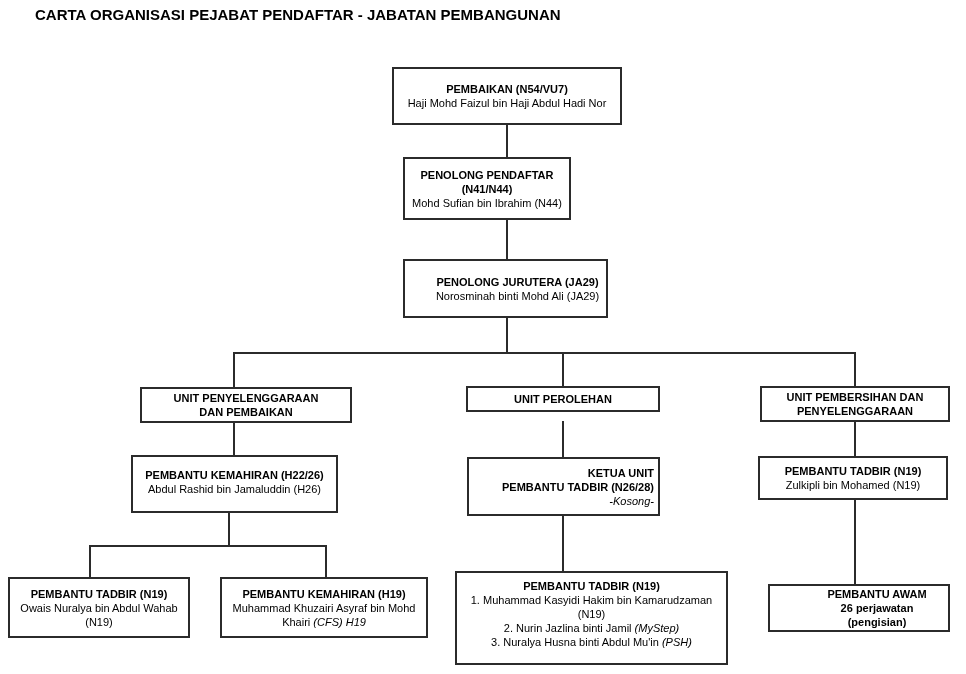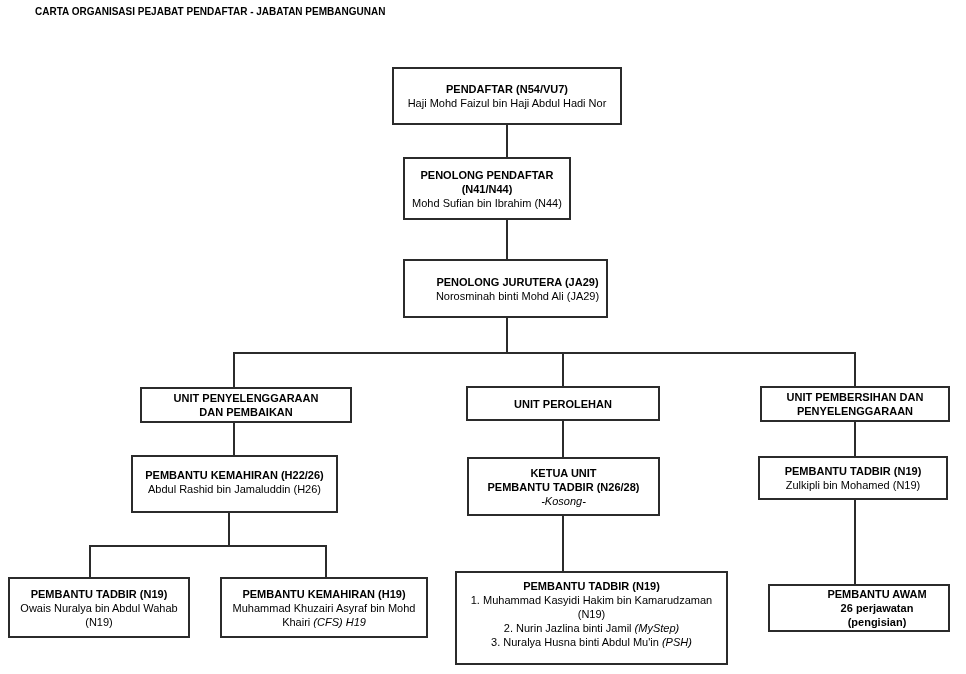--- a/index.html
+++ b/index.html
@@ -13,21 +13,21 @@
     height: 674px;
     background: #ffffff;
     font-family: "Liberation Sans", sans-serif;
     color: #000000;
     overflow: hidden;
   }
   #chart-title {
     position: absolute;
     left: 35px;
     top: 6px;
-    font-size: 10px;
+    font-size: 15px;
     font-weight: bold;
     white-space: nowrap;
   }
   .node {
     position: absolute;
     background: #ffffff;
     border: 2px solid var(--line-color, #2b2b2b);
     box-sizing: border-box;
     display: flex;
     flex-direction: column;
@@ -53,24 +53,24 @@
     position: absolute;
     height: 2px;
     background: var(--line-color, #2b2b2b);
   }
 
   
   #box-pendaftar            { left: 392px; top:  67px; width: 230px; height: 58px; }
   #box-penolong-pendaftar   { left: 403px; top: 157px; width: 168px; height: 63px; }
   #box-penolong-jurutera    { left: 403px; top: 259px; width: 205px; height: 59px; padding-left: 28px; }
   #box-unit-penyelenggaraan { left: 140px; top: 387px; width: 212px; height: 36px; }
-  #box-unit-perolehan       { left: 466px; top: 386px; width: 194px; height: 35px; }
+  #box-unit-perolehan       { left: 466px; top: 386px; width: 194px; height: 26px; }
   #box-unit-pembersihan     { left: 760px; top: 386px; width: 190px; height: 36px; }
   #box-pembantu-kemahiran   { left: 131px; top: 455px; width: 207px; height: 58px; }
-  #box-ketua-unit           { left: 467px; top: 457px; width: 193px; height: 59px; }
+  #box-ketua-unit           { left: 467px; top: 457px; width: 193px; height: 59px; align-items: flex-end; }
   #box-pembantu-tadbir-right{ left: 758px; top: 456px; width: 190px; height: 44px; }
   #box-pembantu-tadbir-left { left:   8px; top: 577px; width: 182px; height: 61px; }
   #box-pembantu-kemahiran-h19{ left: 220px; top: 577px; width: 208px; height: 61px; }
   #box-pembantu-tadbir-list { left: 455px; top: 571px; width: 273px; height: 94px; padding-top: 6px; }
   #box-pembantu-awam        { left: 768px; top: 584px; width: 182px; height: 48px; padding-left: 40px; }
 
   
   #c-v1  { left: 506px; top: 125px; height: 32px; }
   #c-v2  { left: 506px; top: 220px; height: 39px; }
   #c-v3  { left: 506px; top: 318px; height: 34px; }
@@ -106,21 +106,21 @@
   <div class="vline" id="c-v8"></div>
   <div class="hline" id="c-h2"></div>
   <div class="vline" id="c-v9"></div>
   <div class="vline" id="c-v10"></div>
   <div class="vline" id="c-v11"></div>
   <div class="vline" id="c-v12"></div>
   <div class="vline" id="c-v13"></div>
   <div class="vline" id="c-v14"></div>
 
   <div class="node" id="box-pendaftar">
-    <div class="hdr">PENDAFTAR (N54/VU7)</div>
+    <div class="hdr">PEMBAIKAN (N54/VU7)</div>
     <div>Haji Mohd Faizul bin Haji Abdul Hadi Nor</div>
   </div>
 
   <div class="node" id="box-penolong-pendaftar">
     <div class="hdr">PENOLONG PENDAFTAR</div>
     <div class="hdr">(N41/N44)</div>
     <div>Mohd Sufian bin Ibrahim (N44)</div>
   </div>
 
   <div class="node" id="box-penolong-jurutera">

